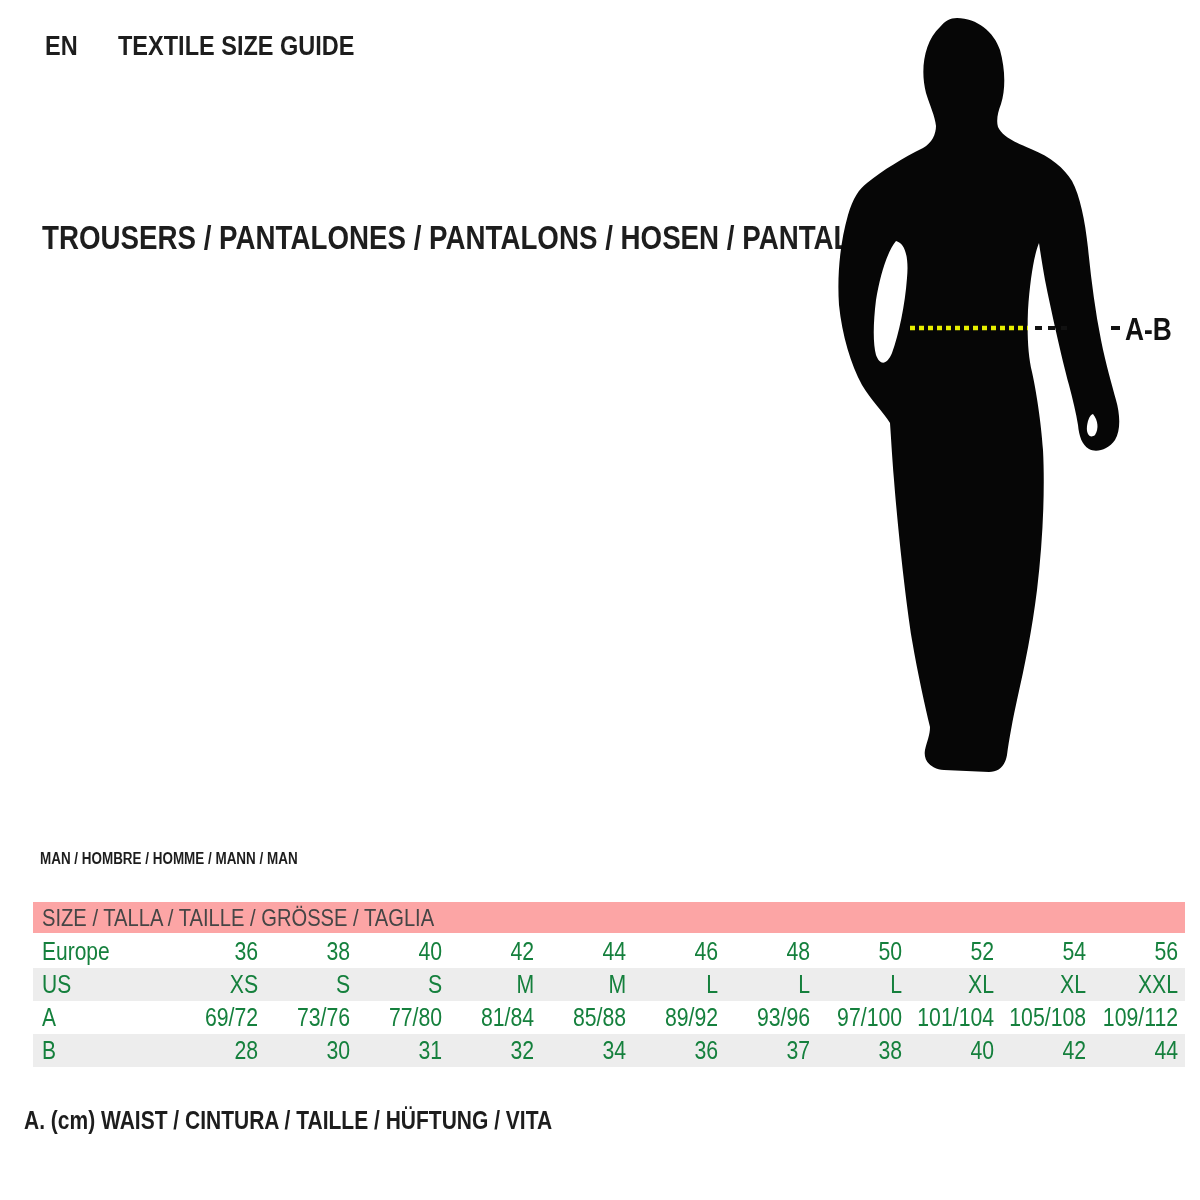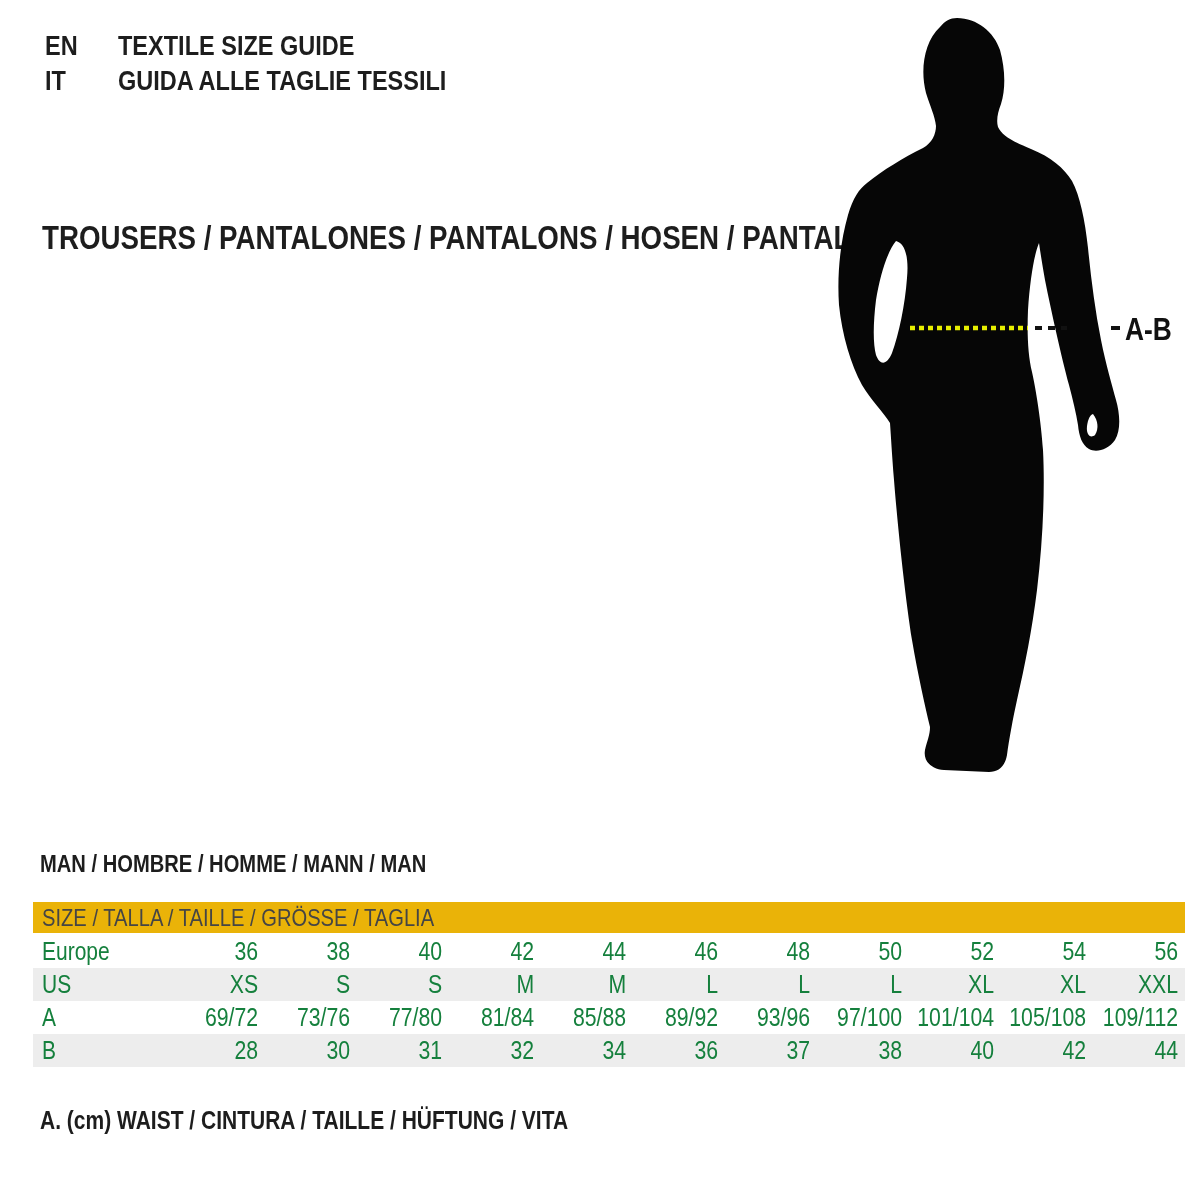--- a/index.html
+++ b/index.html
@@ -34,48 +34,44 @@
   
   .garment-title { position:absolute; left:42px; top:219px;
                    font-size:33px; font-weight:700; }
 
   
   .figure-wrap { position:absolute; left:824px; top:8px; width:350px; height:772px; }
   .figure-wrap svg { display:block; width:100%; height:100%; }
 
   
   .section-title { position:absolute; left:40px; top:850px;
-                   font-size:24px; font-weight:700;text-align:center; }
+                   font-size:16px; font-weight:700;text-align:center; }
 
   
   .size-table { position:absolute; left:33px; top:902px; width:1152px; }
-  .size-header { height:31px; line-height:31px; background:#eab308;
+  .size-header { height:31px; line-height:31px; background:#fca5a5;
                  color:#454545; font-size:24px; font-weight:400;
                  padding-left:9px; margin-bottom:2px; }
   .size-row { display:flex; align-items:center; height:33px;
               font-size:25px; font-weight:400; color:#15803d; }
   .size-row.alt { background:#ededed; }
   .row-label { width:140px; flex:0 0 140px; padding-left:9px; text-align:left; }
   .cellv { width:92px; flex:0 0 92px; text-align:right; }
 
   
-  .footnotes { position:absolute; left:40px; top:1106px; }
+  .footnotes { position:absolute; left:24px; top:1106px; }
   .footnote { height:35px; font-size:25px; font-weight:700; }
 </style>
 </head>
 <body>
 
 <div class="lang-list">
   <div class="lang-row">
     <span class="lang-code"><span class="cond">EN</span></span>
     <span class="cond">TEXTILE SIZE GUIDE</span>
-  </div>
-  <div class="lang-row">
-    <span class="lang-code"><span class="cond">IT</span></span>
-    <span class="cond">GUIDA ALLE TAGLIE TESSILI</span>
   </div>
 </div>
 
 <div class="garment-title">
   <span class="cond">TROUSERS / PANTALONES / PANTALONS / HOSEN / PANTALONI</span>
 </div>
 
 <div class="figure-wrap">
   <svg viewBox="825 8 350 772" xmlns="http://www.w3.org/2000/svg">
 

